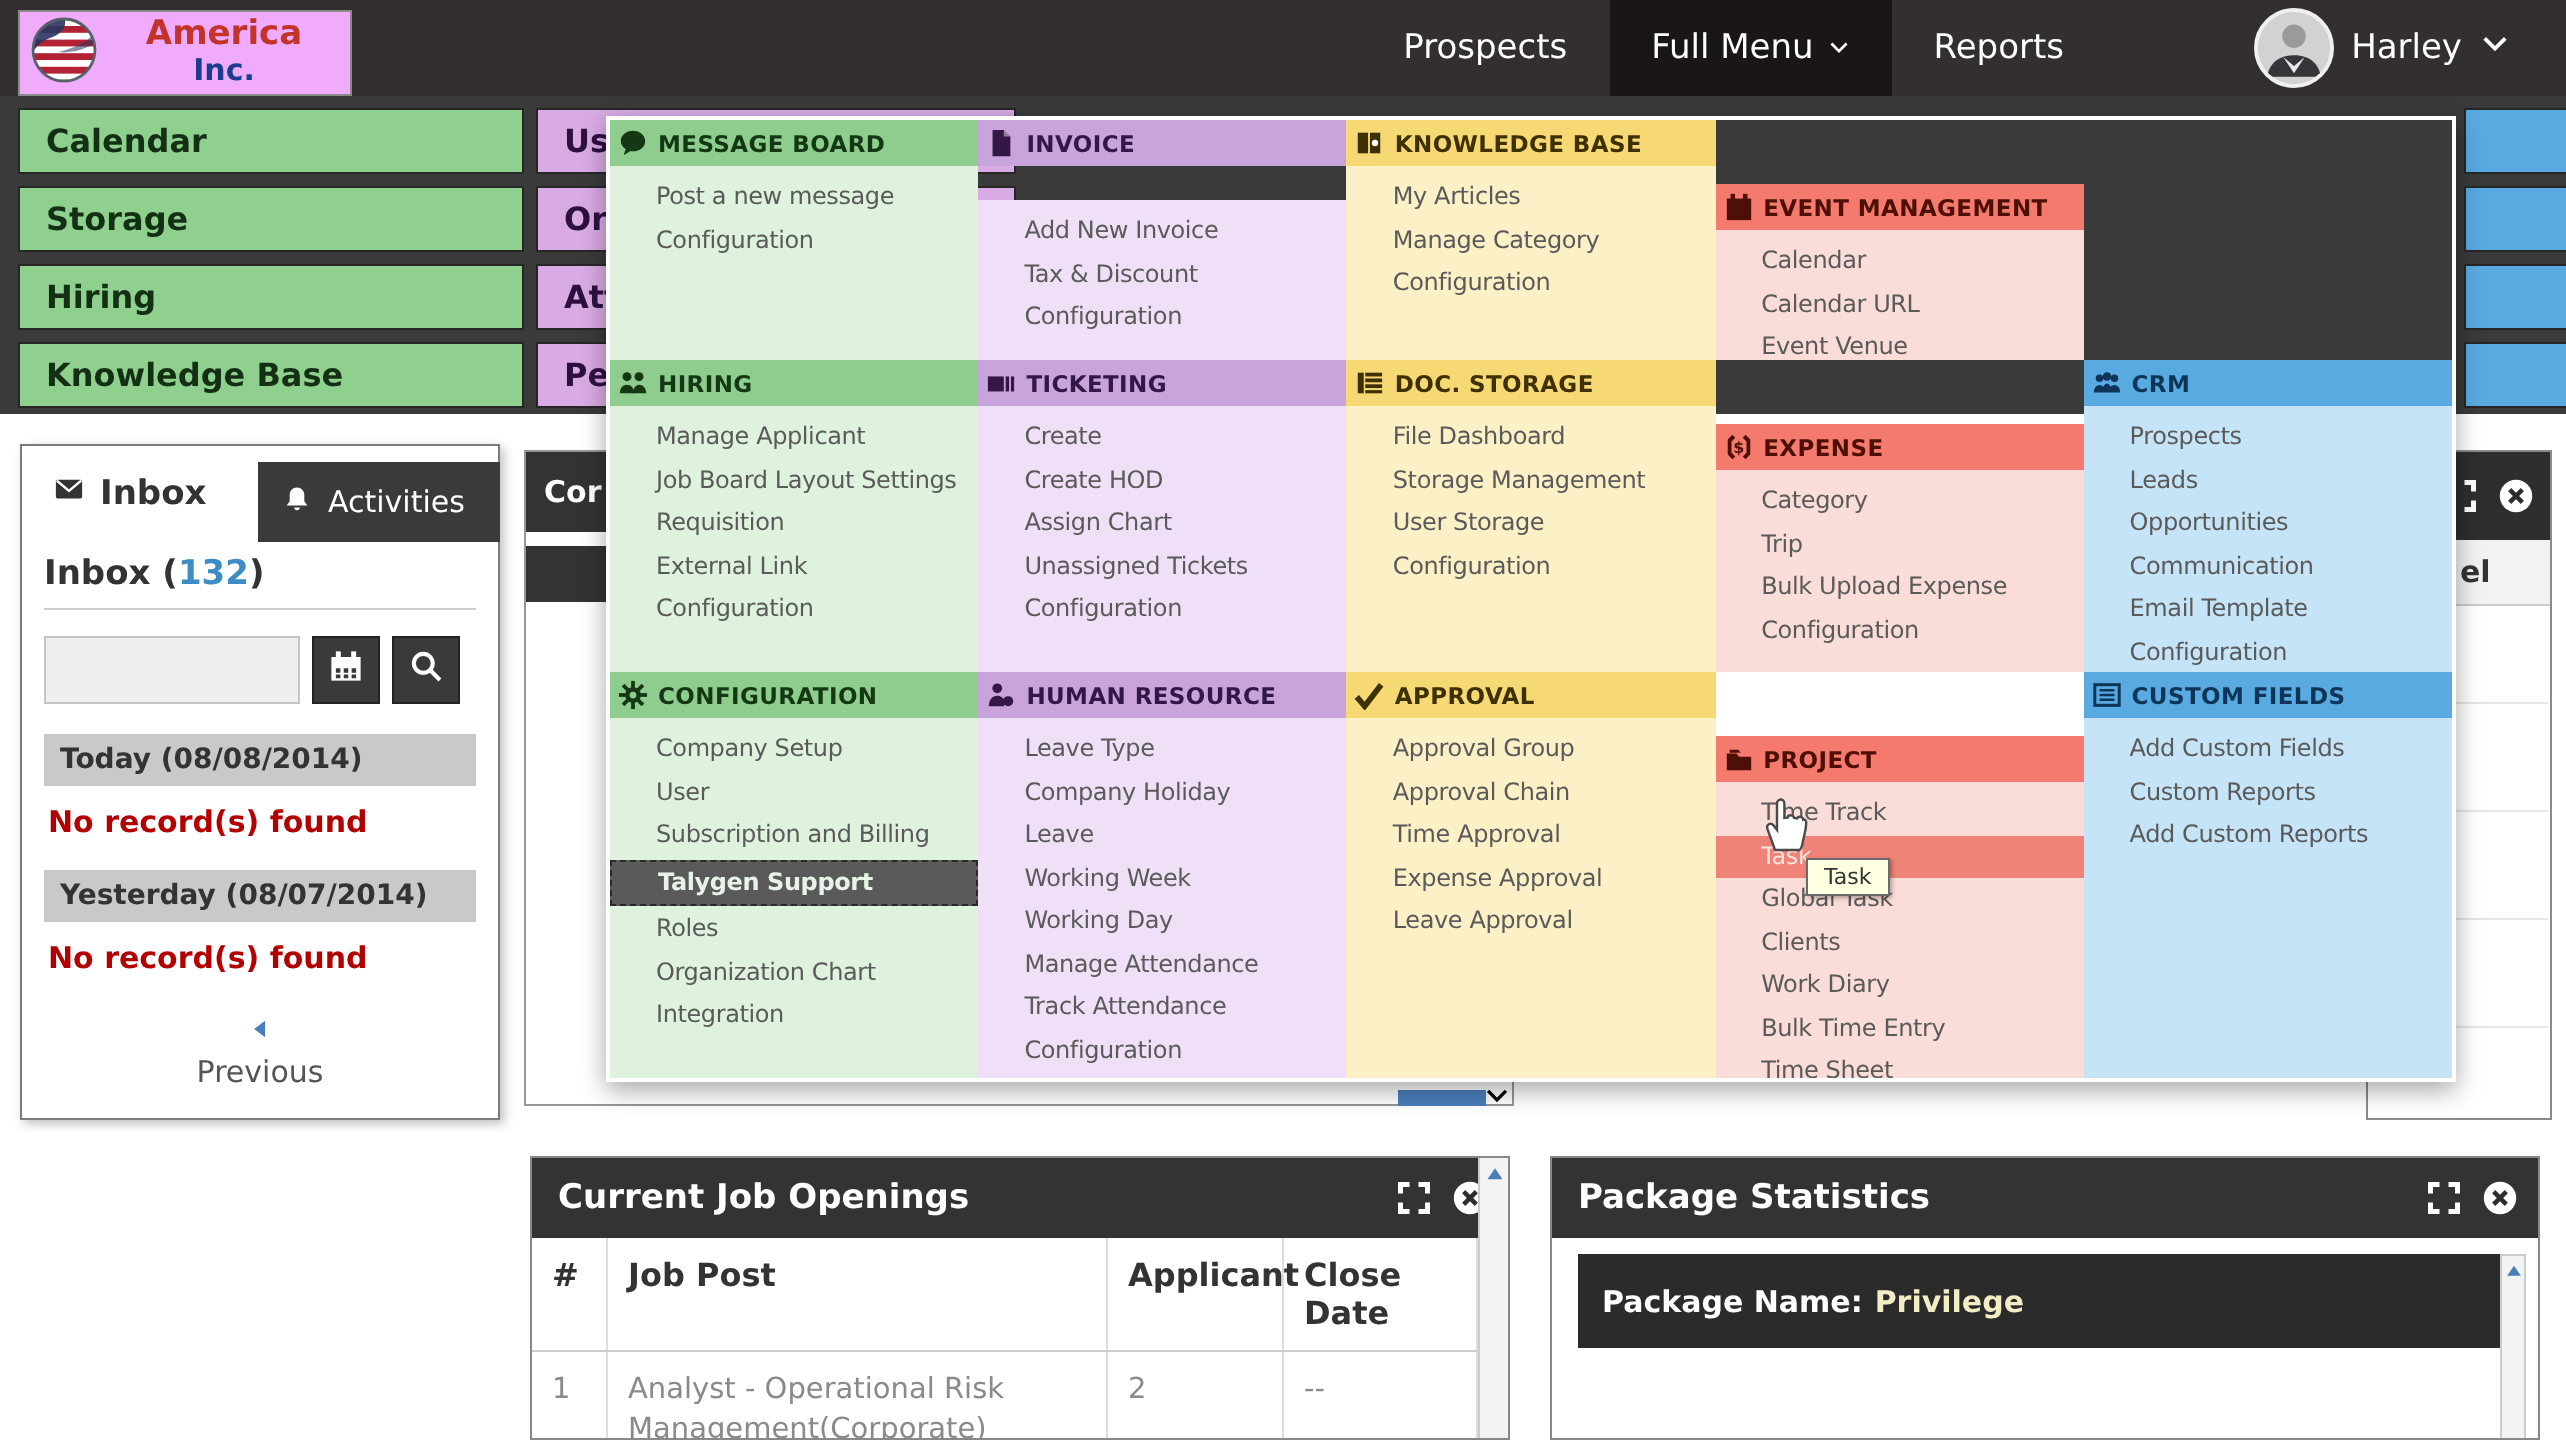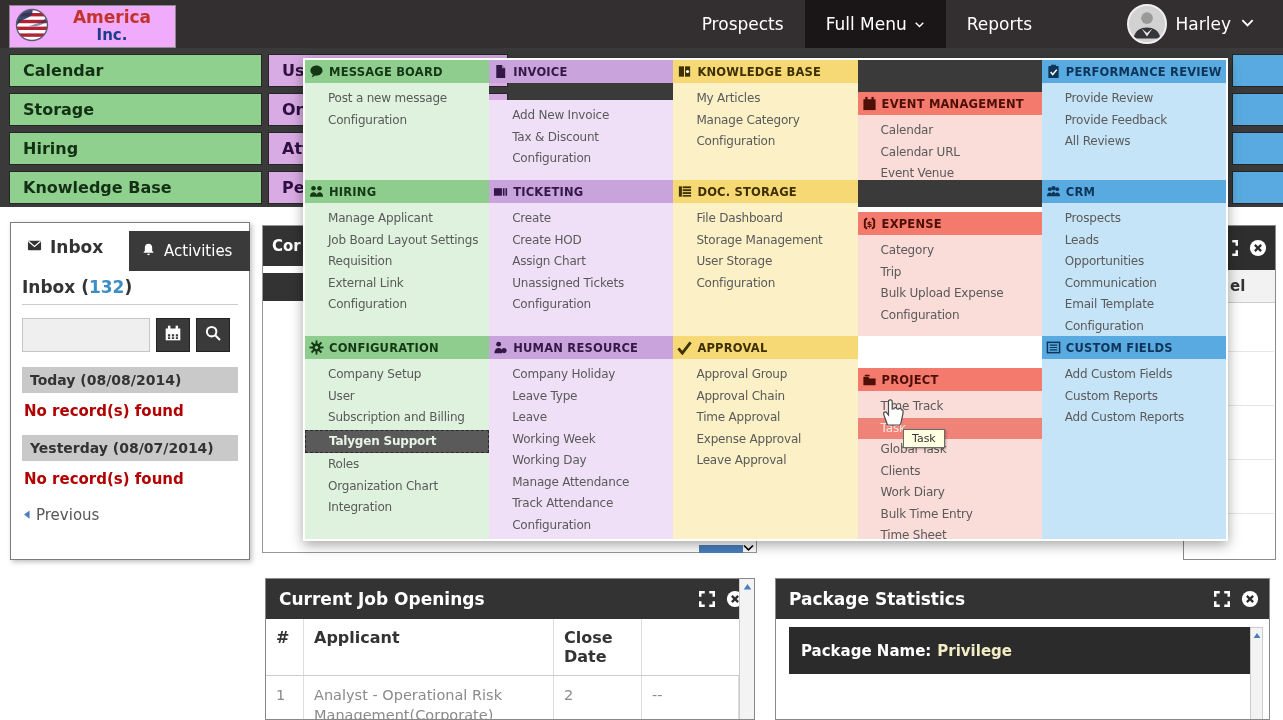--- a/index.html
+++ b/index.html
@@ -39,21 +39,21 @@
   .tab.inactive .t-icon svg { fill:#fff; }
   .inbox-body { padding:6px 11px 0 11px; }
   .inbox-title { font-size:17px; font-weight:bold; color:#333; padding-bottom:7px; border-bottom:1px solid #ccc; }
   .inbox-count { color:#3c8dc5; }
   .search-row { display:flex; gap:6px; margin-top:13px; align-items:center; }
   .search-input { width:128px; height:34px; background:#efefef; border:1px solid #c5c5c5; font-size:14px; padding:0 6px; }
   .sq-btn { width:34px; height:34px; background:#3a3a3a; border:1px solid #222; display:flex; align-items:center; justify-content:center; cursor:pointer; }
   .sq-btn svg { width:18px; height:18px; }
   .group-bar { margin-top:15px; height:26px; background:#c9c9c9; display:flex; align-items:center; padding-left:8px; font-size:14px; font-weight:bold; color:#333; }
   .group-msg { margin:9px 0 2px 2px; color:#b30000; font-weight:bold; font-size:15px; }
-  .prev-link { margin-top:18px; display:flex; align-items:center; gap:3px; color:#555; font-size:15px; cursor:pointer; }
+  .prev-link { margin-top:18px; display:flex; align-items:center; gap:3px; color:#555; font-size:15px; cursor:pointer;flex-direction:column; }
   .prev-link svg { width:11px; height:11px; fill:#4a7ebb; }
 
   
   .bg-left-panel { position:absolute; left:262px; top:225px; width:495px; height:328px; background:#fff; border:1px solid #979797; z-index:2; }
   .bg-left-panel .hdr { height:40px; background:#333; color:#fff; font-weight:bold; font-size:15px; display:flex; align-items:center; padding-left:9px; }
   .bg-left-panel .tab-frag { position:absolute; left:0; top:47px; width:40px; height:28px; background:#333; }
   .bg-left-panel .thumb { position:absolute; left:436px; top:319px; width:44px; height:8px; background:#4a7ebb; }
   .bg-left-panel .dd { position:absolute; right:1px; top:313px; }
   .bg-left-panel .dd svg { width:13px; height:13px; stroke:#4a7ebb; }
   .bg-right-panel { position:absolute; left:1183px; top:225px; width:93px; height:335px; background:#fff; border:1px solid #8a8a8a; z-index:2; }
@@ -284,20 +284,21 @@
       <span class="h-icon close">
           <svg viewBox="0 0 16 16" width="15" height="15" fill="currentColor">
             <circle cx="8" cy="8" r="7.2" fill="#fff"></circle>
             <path d="M5.2 5.2l5.6 5.6M10.8 5.2l-5.6 5.6" stroke="#2d2d2d" stroke-width="2"></path>
           </svg>
         </span>
     </div>
     <div class="jobs-table" id="jobs-table">
         <div class="jt-row head">
           <div class="jt-cell c0">#</div>
+          <div class="jt-cell c1">Job Post</div>
           <div class="jt-cell c2">Applicant</div>
           <div class="jt-cell c3">Close Date</div>
         </div>
         <div class="jt-row data">
           <div class="jt-cell c0">1</div>
           <div class="jt-cell c1">Analyst - Operational Risk Management(Corporate)</div>
           <div class="jt-cell c2">2</div>
           <div class="jt-cell c3">--</div>
         </div>
       </div>
@@ -391,37 +392,20 @@
             </svg>
           </span>
           <span>EVENT MANAGEMENT</span>
         </div>
         <div class="sec-body">
           <div class="m-item">Calendar</div>
           <div class="m-item">Calendar URL</div>
           <div class="m-item">Event Venue</div>
         </div>
       </div>
-      <div class="m-sec s-blue" style="grid-area: 1 / 5;">
-        <div class="sec-header">
-          <span class="sec-icon">
-            <svg viewBox="0 0 16 16" width="15" height="15" fill="currentColor">
-              <rect x="2.5" y="2" width="11" height="13" rx="1"></rect>
-              <rect x="5.5" y=".8" width="5" height="2.8"></rect>
-              <path d="M5 8.5l2.2 2.8L11.5 6" stroke="#fff" stroke-width="1.6" fill="none"></path>
-            </svg>
-          </span>
-          <span>PERFORMANCE REVIEW</span>
-        </div>
-        <div class="sec-body">
-          <div class="m-item">Provide Review</div>
-          <div class="m-item">Provide Feedback</div>
-          <div class="m-item">All Reviews</div>
-        </div>
-      </div>
       <div class="m-sec s-green" style="grid-area: 2 / 1;">
         <div class="sec-header">
           <span class="sec-icon">
             <svg viewBox="0 0 16 16" width="15" height="15" fill="currentColor">
               <circle cx="4.8" cy="4.6" r="2.4"></circle>
               <path d="M1 13.5c0-3 1.7-4.6 3.8-4.6s3.8 1.6 3.8 4.6z"></path>
               <circle cx="11.2" cy="4.6" r="2.4"></circle>
               <path d="M7.8 13.5c.3-2.6 1.6-4.6 3.4-4.6 2.1 0 3.8 1.6 3.8 4.6z"></path>
             </svg>
           </span>
@@ -542,22 +526,22 @@
           <span class="sec-icon">
             <svg viewBox="0 0 16 16" width="15" height="15" fill="currentColor">
               <circle cx="6" cy="4.4" r="2.6"></circle>
               <path d="M1.5 14c0-3.6 2-5.6 4.5-5.6 2 0 3.6 1.3 4.2 3.4L9.5 14z"></path>
               <circle cx="11.8" cy="11.3" r="2.7"></circle>
             </svg>
           </span>
           <span>HUMAN RESOURCE</span>
         </div>
         <div class="sec-body">
+          <div class="m-item">Leave Type</div>
           <div class="m-item">Company Holiday</div>
-          <div class="m-item">Leave Type</div>
           <div class="m-item">Leave</div>
           <div class="m-item">Working Week</div>
           <div class="m-item">Working Day</div>
           <div class="m-item">Manage Attendance</div>
           <div class="m-item">Track Attendance</div>
           <div class="m-item">Configuration</div>
         </div>
       </div>
       <div class="m-sec s-yellow" style="grid-area: 3 / 3;">
         <div class="sec-header">

